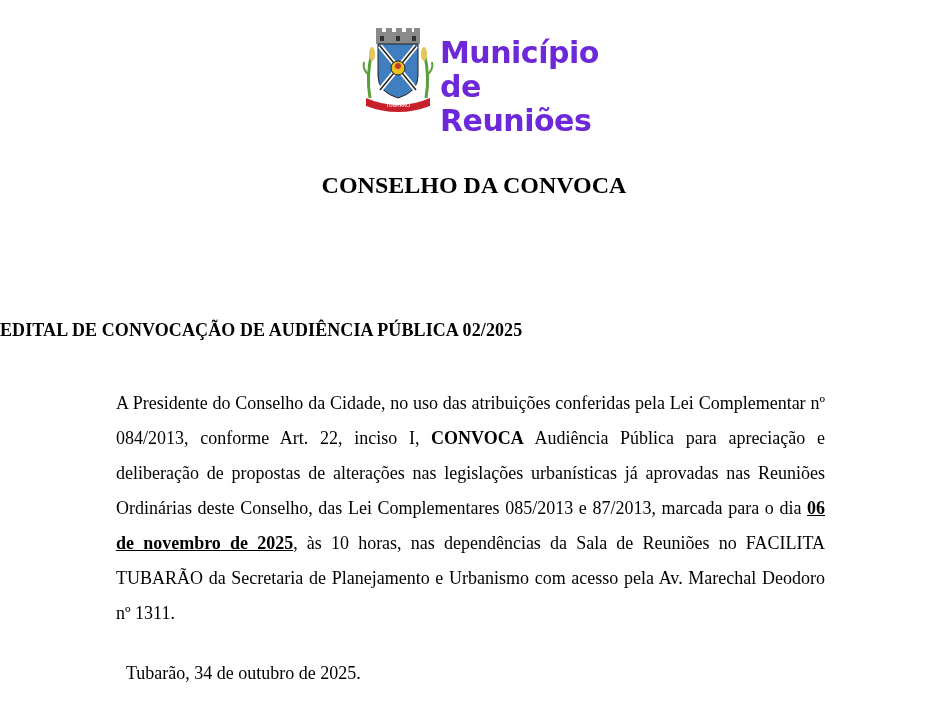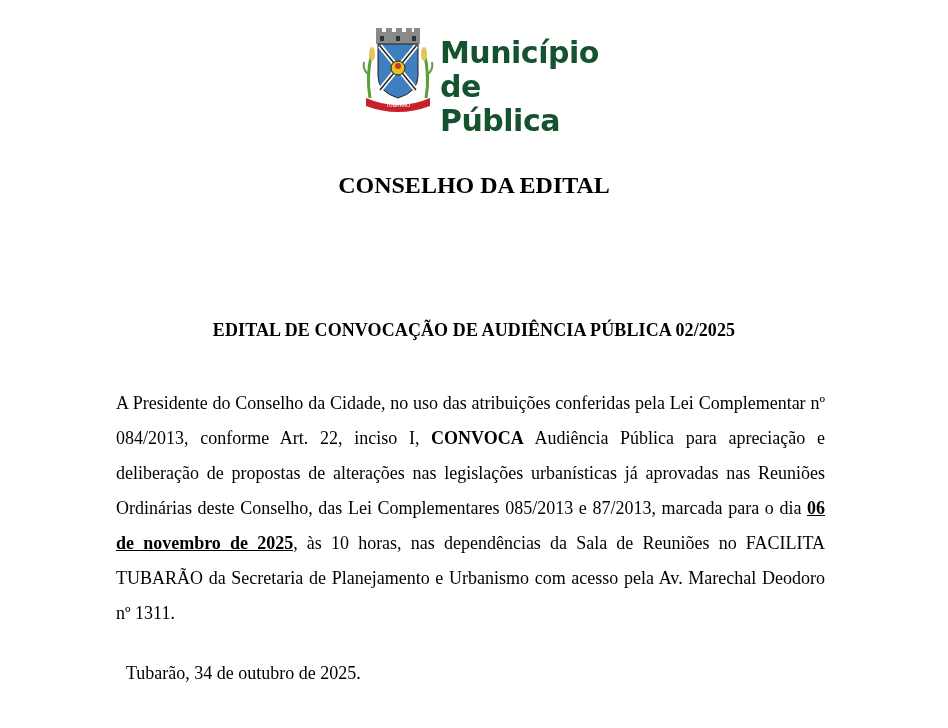--- a/index.html
+++ b/index.html
@@ -1,21 +1,21 @@
 <!DOCTYPE html>
 <html><head>
 <meta charset="utf-8">
 <style>
   html, body { margin: 0; padding: 0; background: #ffffff; }
   body { width: 948px; height: 728px; overflow: hidden; position: relative; font-family: "Liberation Serif", serif; color: #000; }
   .logo { position: absolute; left: 358px; top: 26px; width: 250px; height: 88px; }
   .crest { position: absolute; left: 0; top: 0; width: 80px; height: 86px; }
-  .logo-text { position: absolute; left: 82px; top: 10px; color: #14532d; font-family: "DejaVu Sans", sans-serif; font-weight: bold; font-size: 30px; line-height: 34px; letter-spacing: -0.5px; }
+  .logo-text { position: absolute; left: 82px; top: 10px; color: #6d28d9; font-family: "DejaVu Sans", sans-serif; font-weight: bold; font-size: 30px; line-height: 34px; letter-spacing: -0.5px; }
   .title { position: absolute; left: 0; right: 0; top: 172px; text-align: center; font-weight: bold; font-size: 24px; }
-  .subtitle { position: absolute; left: 0; right: 0; top: 320px; text-align: center; font-weight: bold; font-size: 18px; letter-spacing: 0.1px; }
+  .subtitle { position: absolute; left: 0; right: 0; top: 320px; font-weight: bold; font-size: 18px; letter-spacing: 0.1px; }
   .body-text { position: absolute; left: 116px; width: 709px; top: 386px; font-size: 18px; line-height: 35px; text-align: justify; }
   .body-text b { font-weight: bold; }
   .body-text u { text-decoration: underline; font-weight: bold; }
   .dateline { position: absolute; left: 126px; top: 663px; font-size: 18px; }
 </style>
 </head>
 <body>
 
 <div class="logo">
   <svg class="crest" viewBox="0 0 80 86">
@@ -43,23 +43,23 @@
     <ellipse cx="14" cy="28" rx="3" ry="7" fill="#e3c55a"></ellipse>
     <ellipse cx="66" cy="28" rx="3" ry="7" fill="#e3c55a"></ellipse>
     <path d="M12 50 Q4 44 6 36" stroke="#5aa03a" stroke-width="2" fill="none"></path>
     <path d="M68 50 Q76 44 74 36" stroke="#5aa03a" stroke-width="2" fill="none"></path>
 
     <path d="M8 72 Q40 86 72 72 L72 80 Q40 92 8 80 Z" fill="#c8202a"></path>
     <text x="40" y="81" font-size="5" fill="#fff" text-anchor="middle" font-family="DejaVu Sans, sans-serif">TUBARÃO</text>
   </svg>
   <div class="logo-text">
     <div>Município</div>
-    <div>de Pública</div>
+    <div>de Reuniões</div>
   </div>
 </div>
 
-<div class="title">CONSELHO DA EDITAL</div>
+<div class="title">CONSELHO DA CONVOCA</div>
 
 <div class="subtitle">EDITAL DE CONVOCAÇÃO DE AUDIÊNCIA PÚBLICA 02/2025</div>
 
 <p class="body-text" style="margin:0;"><span>A Presidente do Conselho da Cidade, no uso das atribuições conferidas pela Lei Complementar nº 084/2013, conforme Art. 22, inciso I, </span><b>CONVOCA</b><span> Audiência Pública para apreciação e deliberação de propostas de alterações nas legislações urbanísticas já aprovadas nas Reuniões Ordinárias deste Conselho, das Lei Complementares 085/2013 e 87/2013, marcada para o dia </span><u>06 de novembro de 2025</u><span>, às 10 horas, nas dependências da Sala de Reuniões no FACILITA TUBARÃO da Secretaria de Planejamento e Urbanismo  com acesso pela Av. Marechal Deodoro nº 1311.</span></p>
 
 <div class="dateline">Tubarão, 34 de outubro de 2025.</div>
 
 </body></html>

